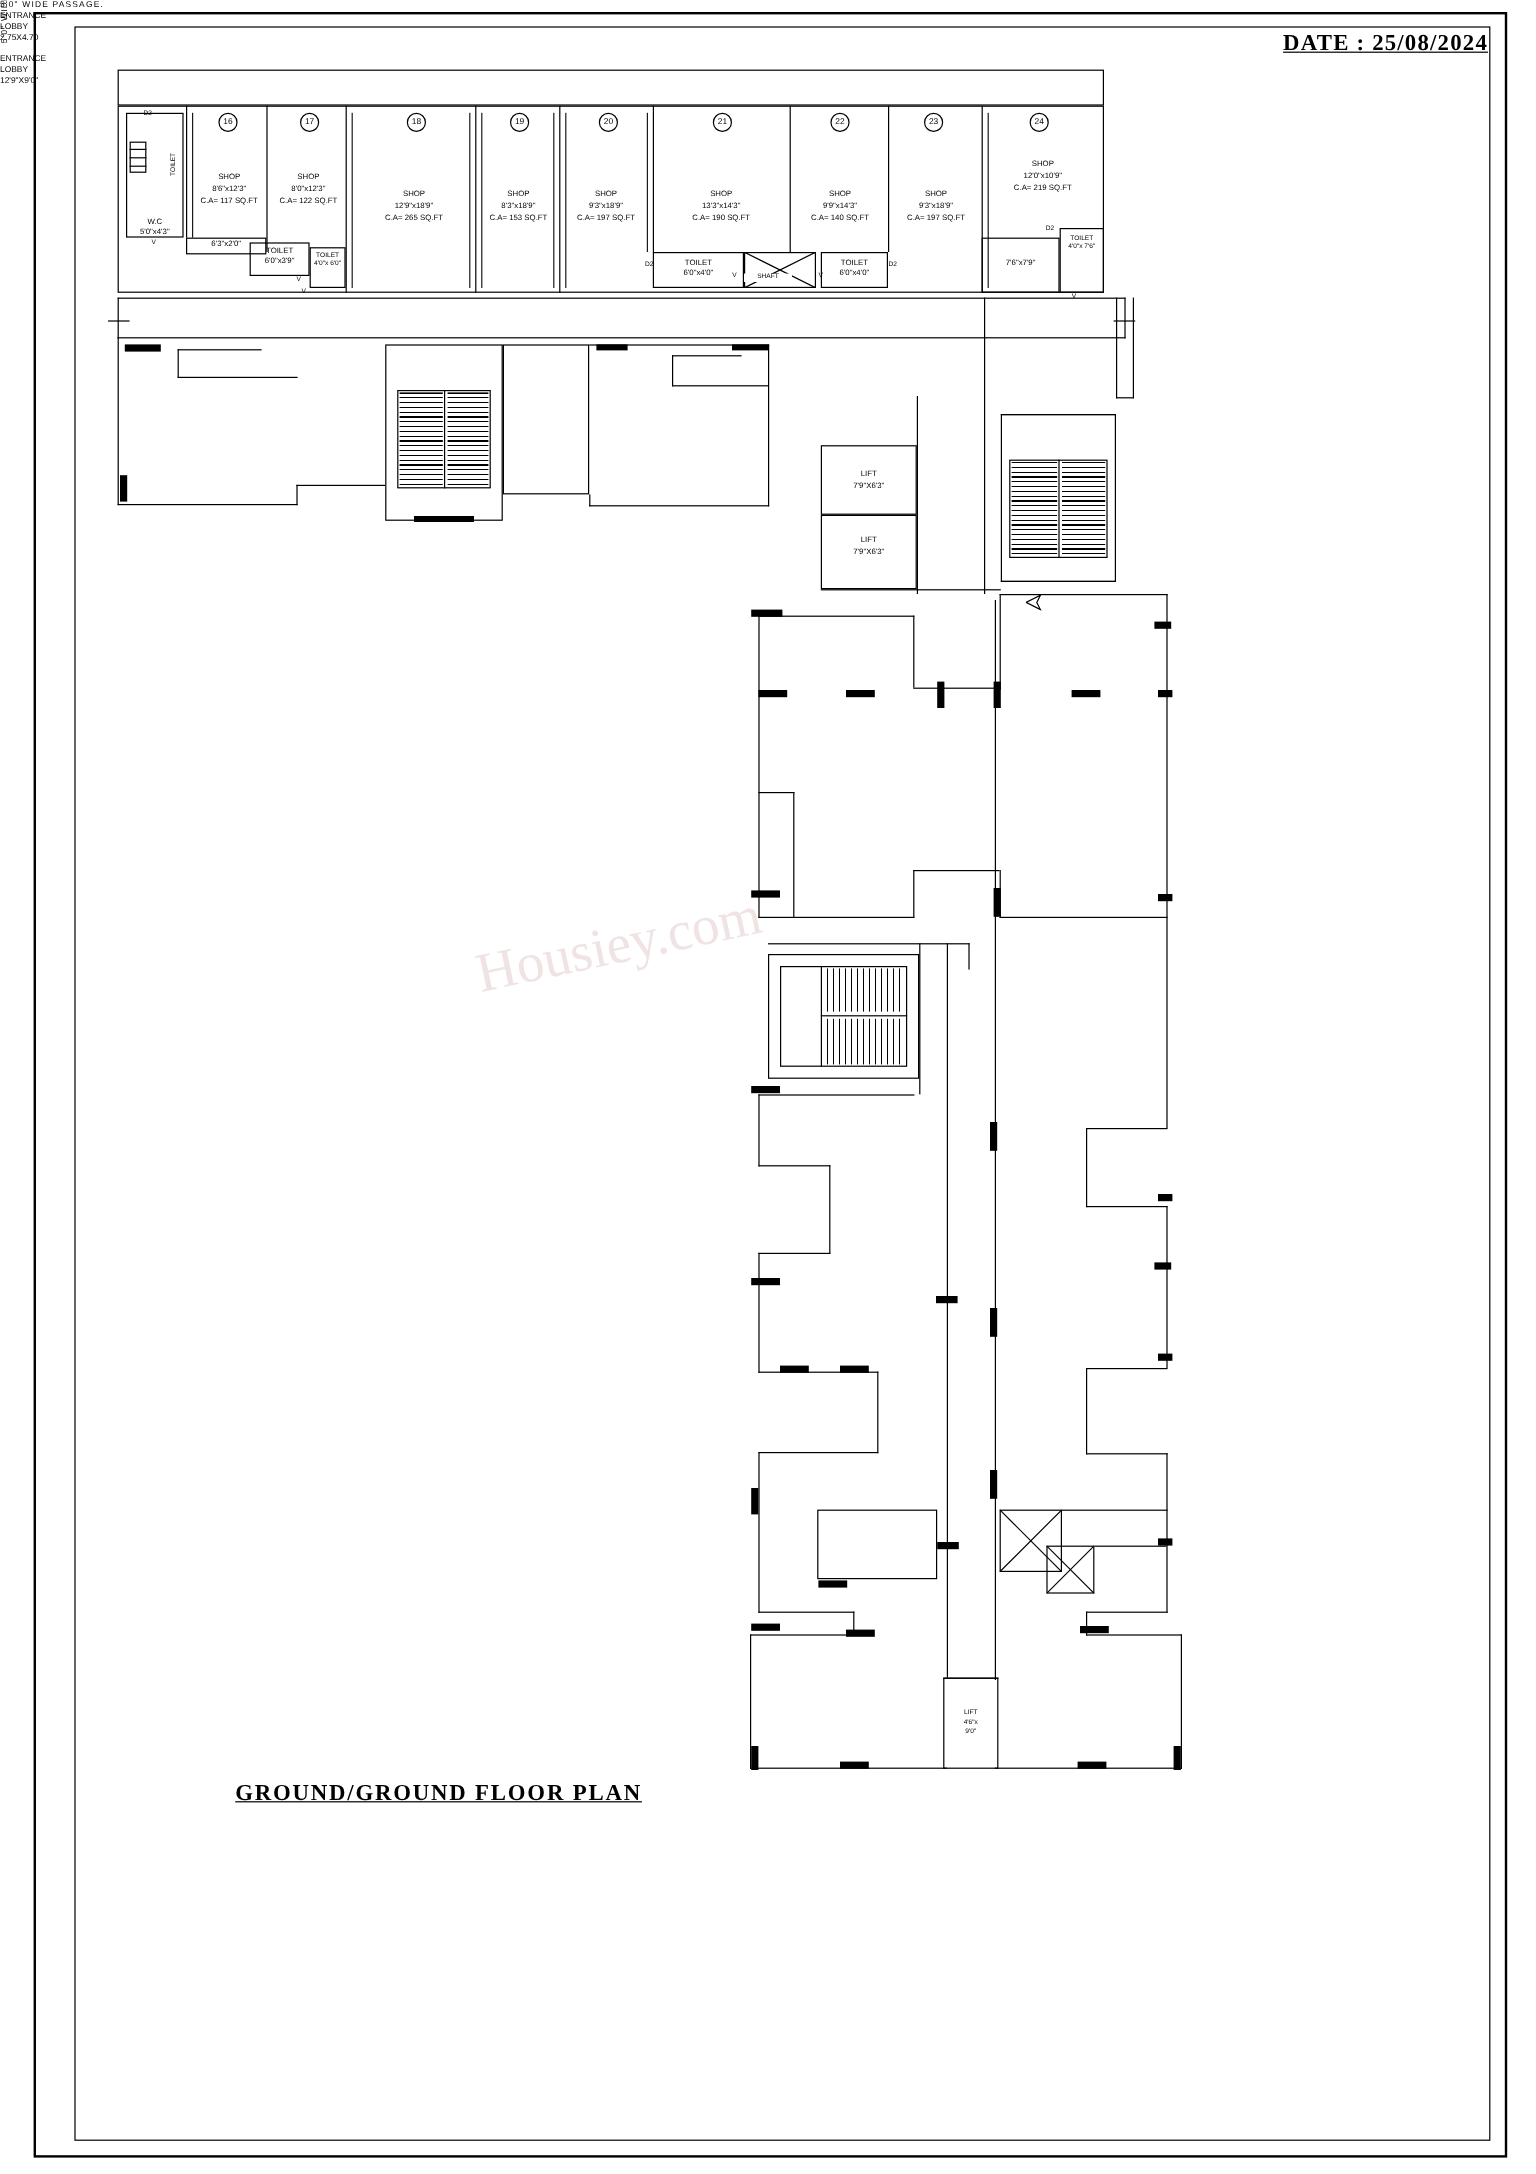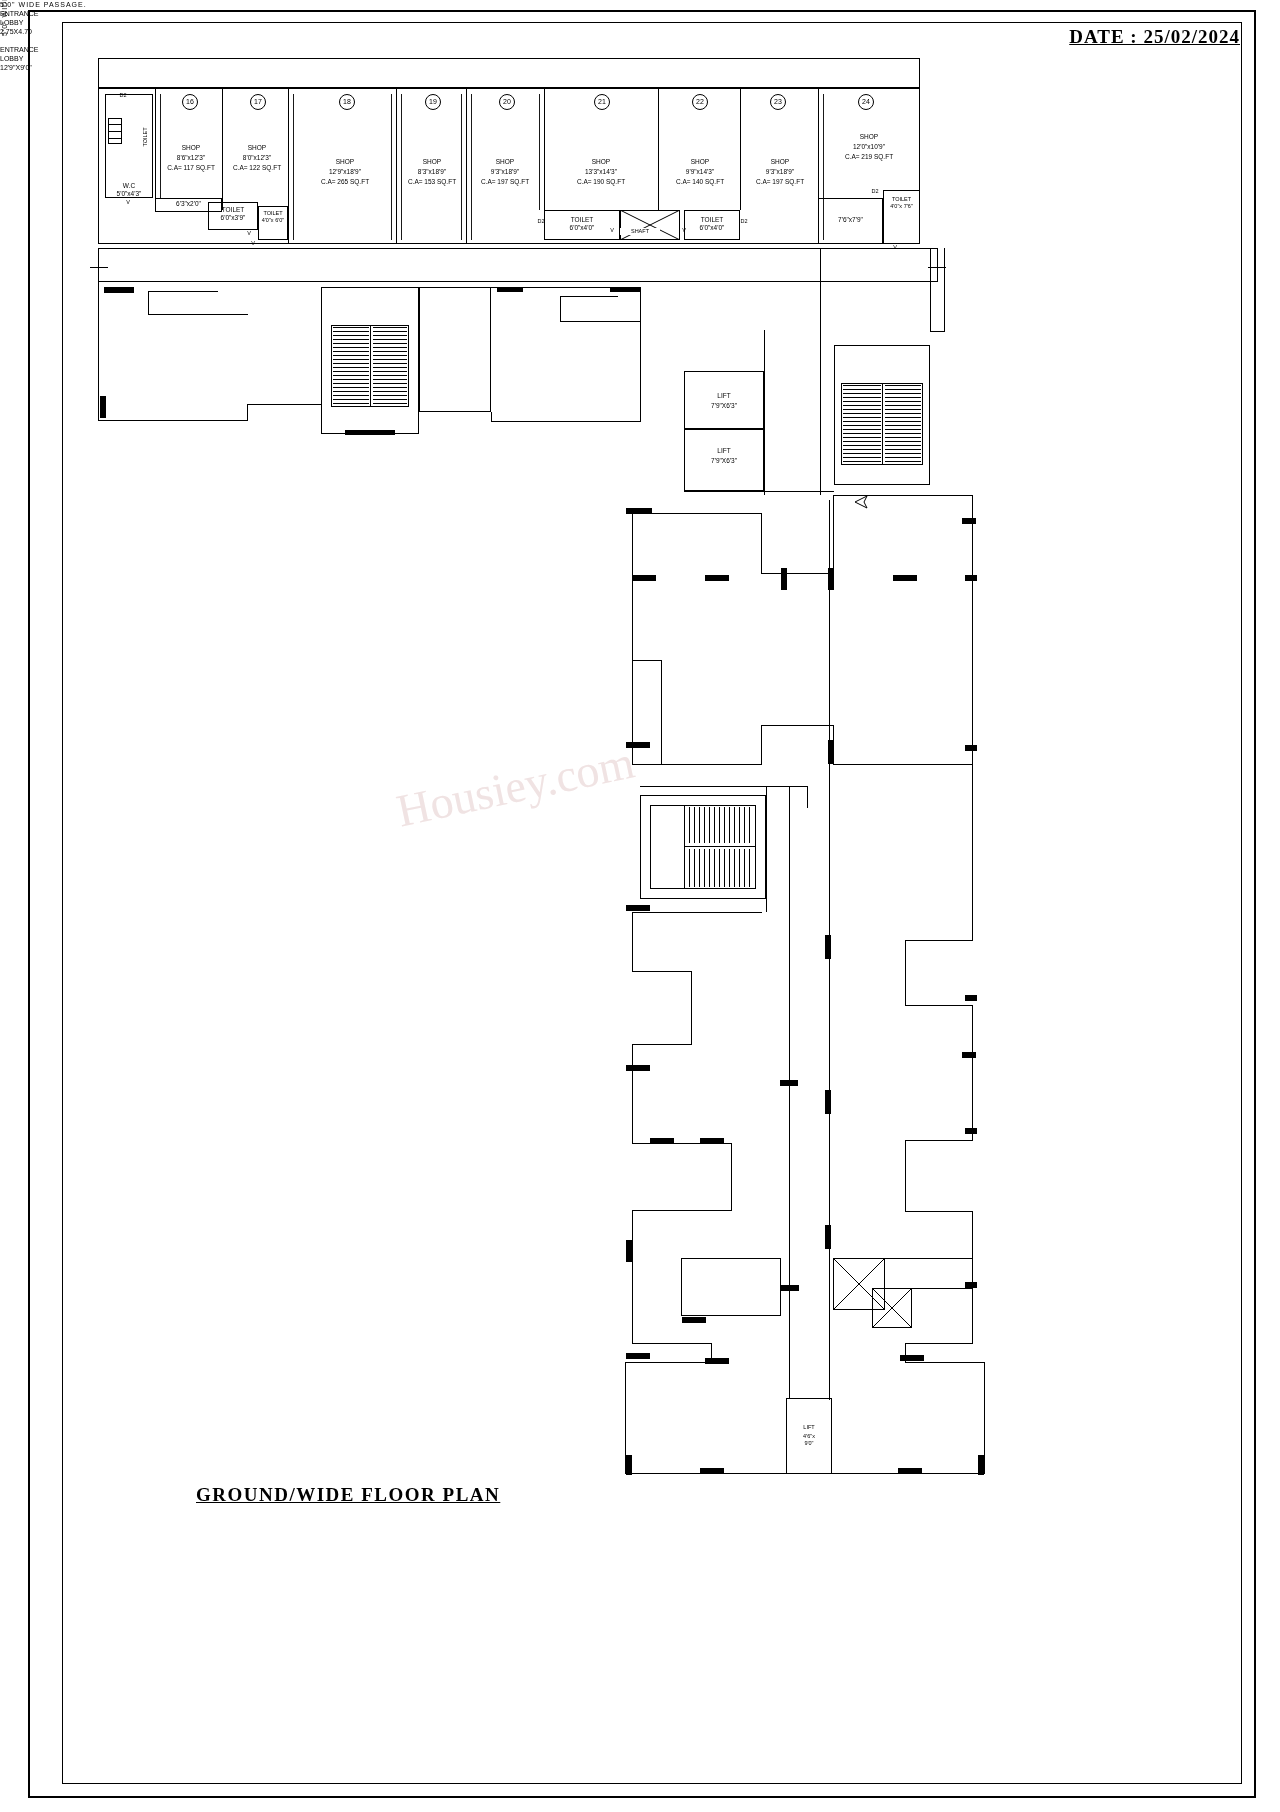--- a/index.html
+++ b/index.html
@@ -28,22 +28,22 @@
      repeating-linear-gradient(to right, #000 0 1px, transparent 1px 5px);}
 </style>
 </head>
 <body>
 
 <div id="page">
 
   <div class="frame-outer"></div>
   <div class="frame-inner"></div>
 
-  <div class="date">DATE :  25/02/2024</div>
-  <div class="title">GROUND/WIDE  FLOOR  PLAN</div>
+  <div class="date">DATE :  25/08/2024</div>
+  <div class="title">GROUND/GROUND  FLOOR  PLAN</div>
   <div class="wm">Housiey.com</div>
 
   <div class="box" style="left:98px;top:58px;width:822px;height:30px;"></div>
   <div class="box" style="left:98px;top:88px;width:822px;height:156px;"></div>
 
   <div class="ln" style="left:155px;top:88px;width:1px;height:110px;"></div>
   <div class="ln" style="left:222px;top:88px;width:1px;height:122px;"></div>
   <div class="ln" style="left:288px;top:88px;width:1px;height:156px;"></div>
   <div class="ln" style="left:396px;top:88px;width:1px;height:156px;"></div>
   <div class="ln" style="left:466px;top:88px;width:1px;height:156px;"></div>

